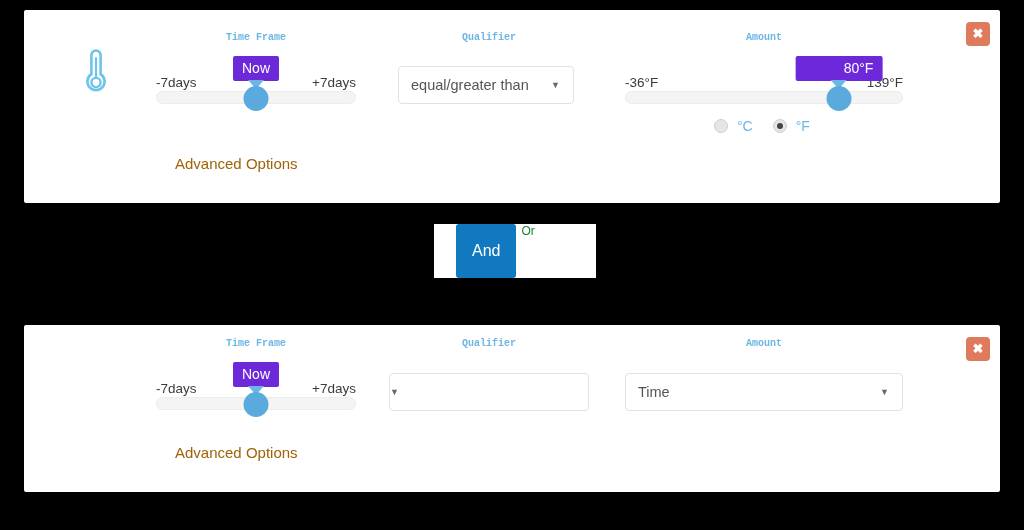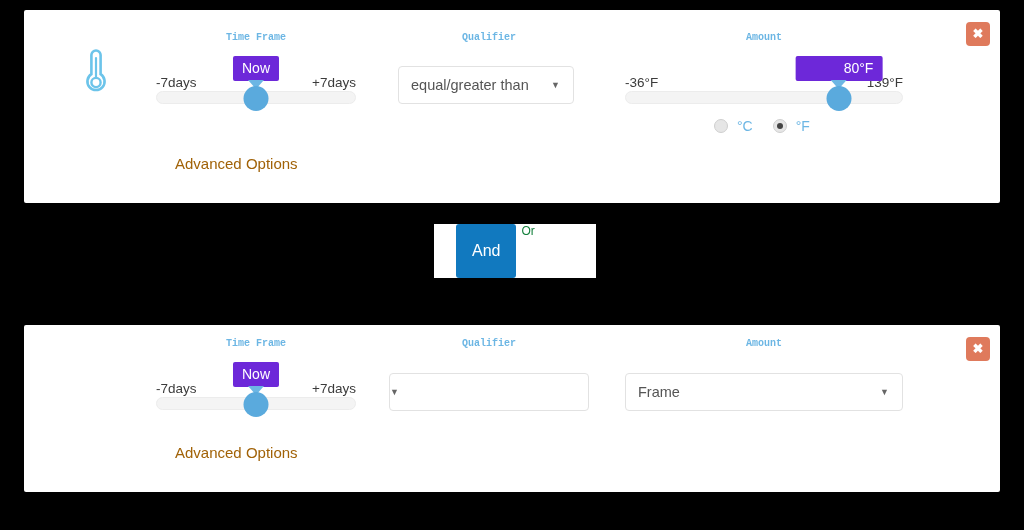--- a/index.html
+++ b/index.html
@@ -280,20 +280,20 @@
 
     <div class="col-title" style="left:365px; top:13px; width:200px;">Qualifier</div>
 
     <div class="select-box" style="left:365px; top:48px; width:200px;">
       <span class="select-caret">▼</span>
     </div>
 
     <div class="col-title" style="left:601px; top:13px; width:278px;">Amount</div>
 
     <div class="select-box" style="left:601px; top:48px; width:278px;">
-      <span class="select-value">Frame</span>
+      <span class="select-value">Time</span>
       <span class="select-caret">▼</span>
     </div>
 
     <div class="adv-link" style="left:151px; top:119px;">Advanced Options</div>
   </div>
 
 </div>
 
 </body></html>

